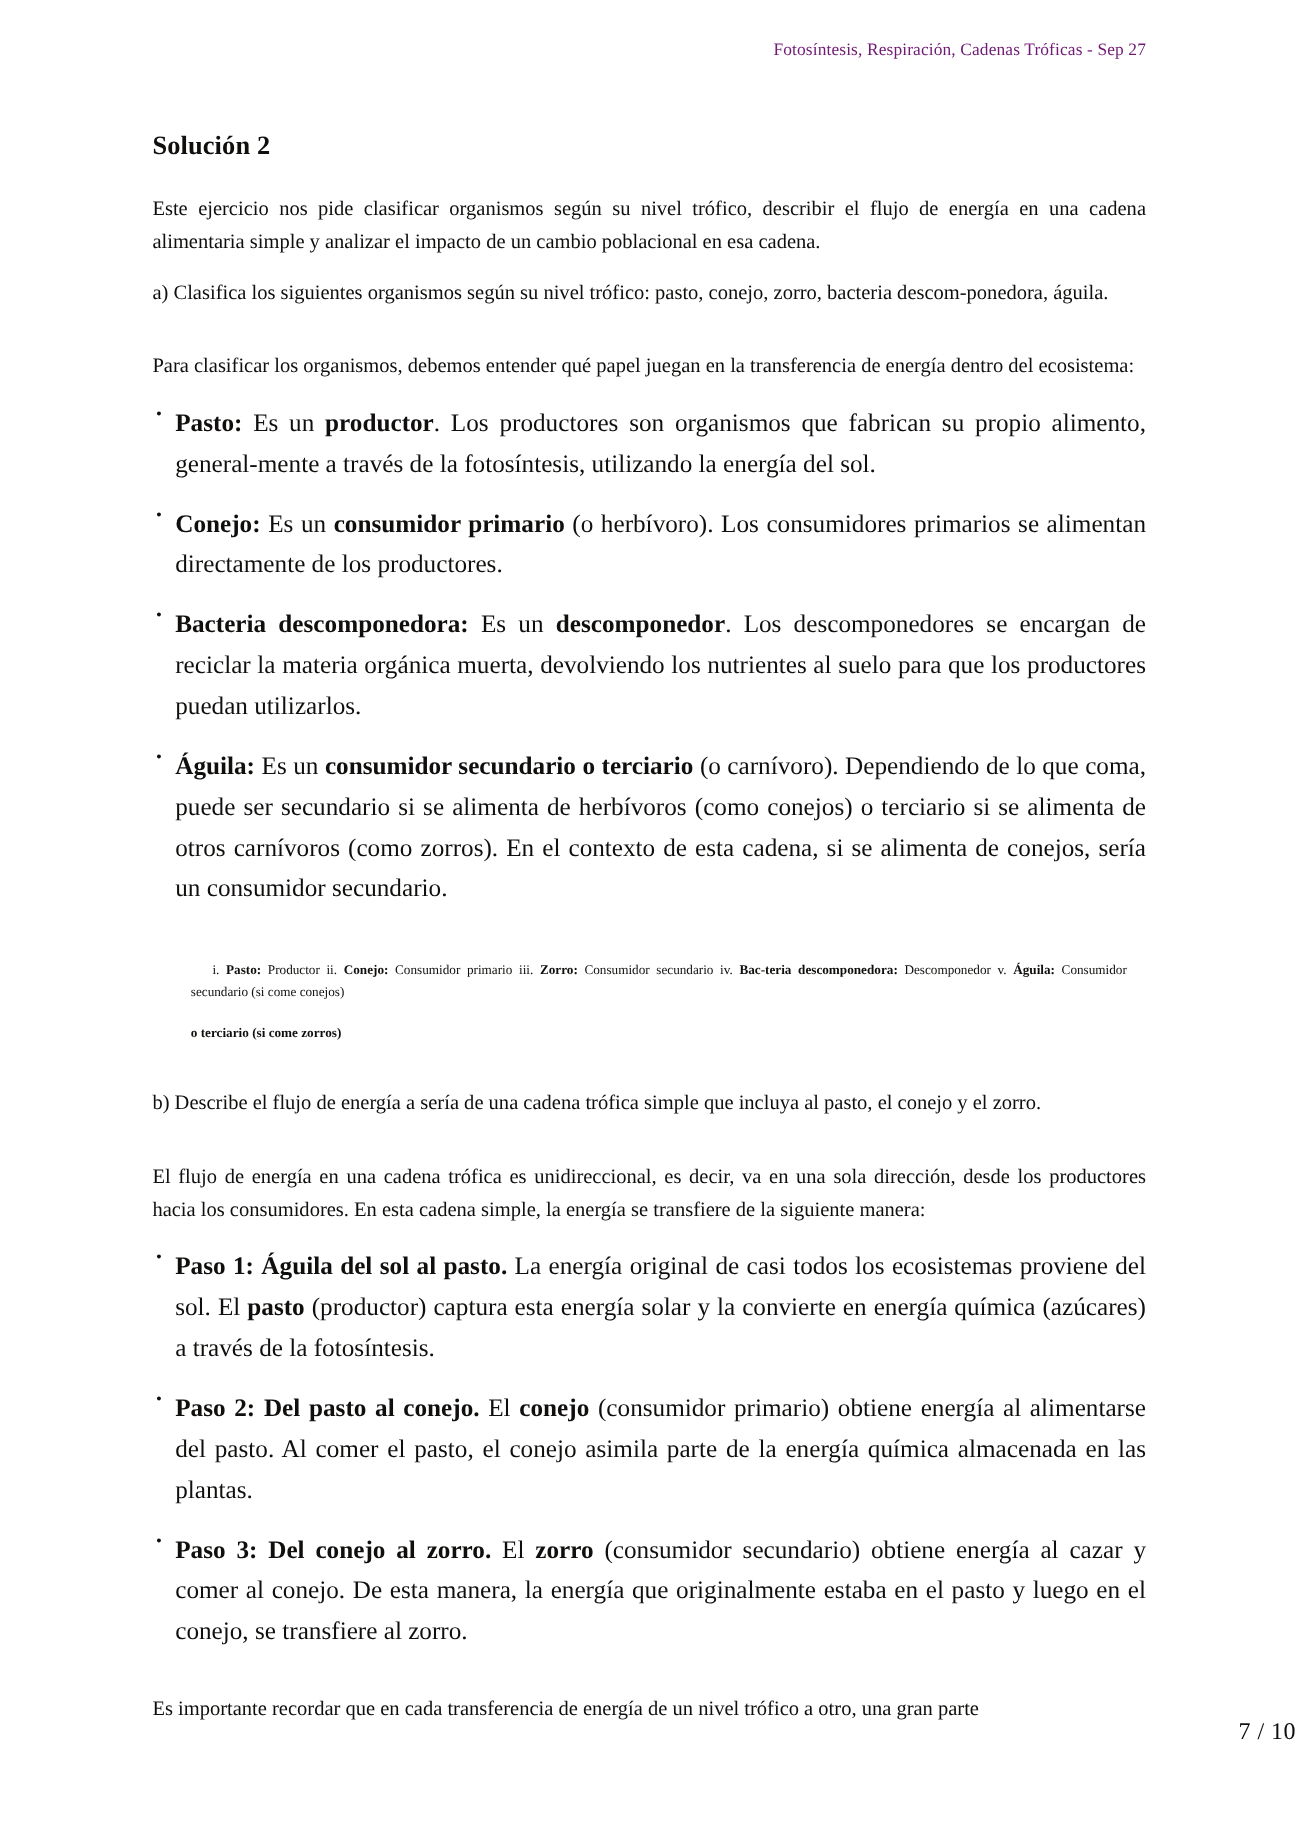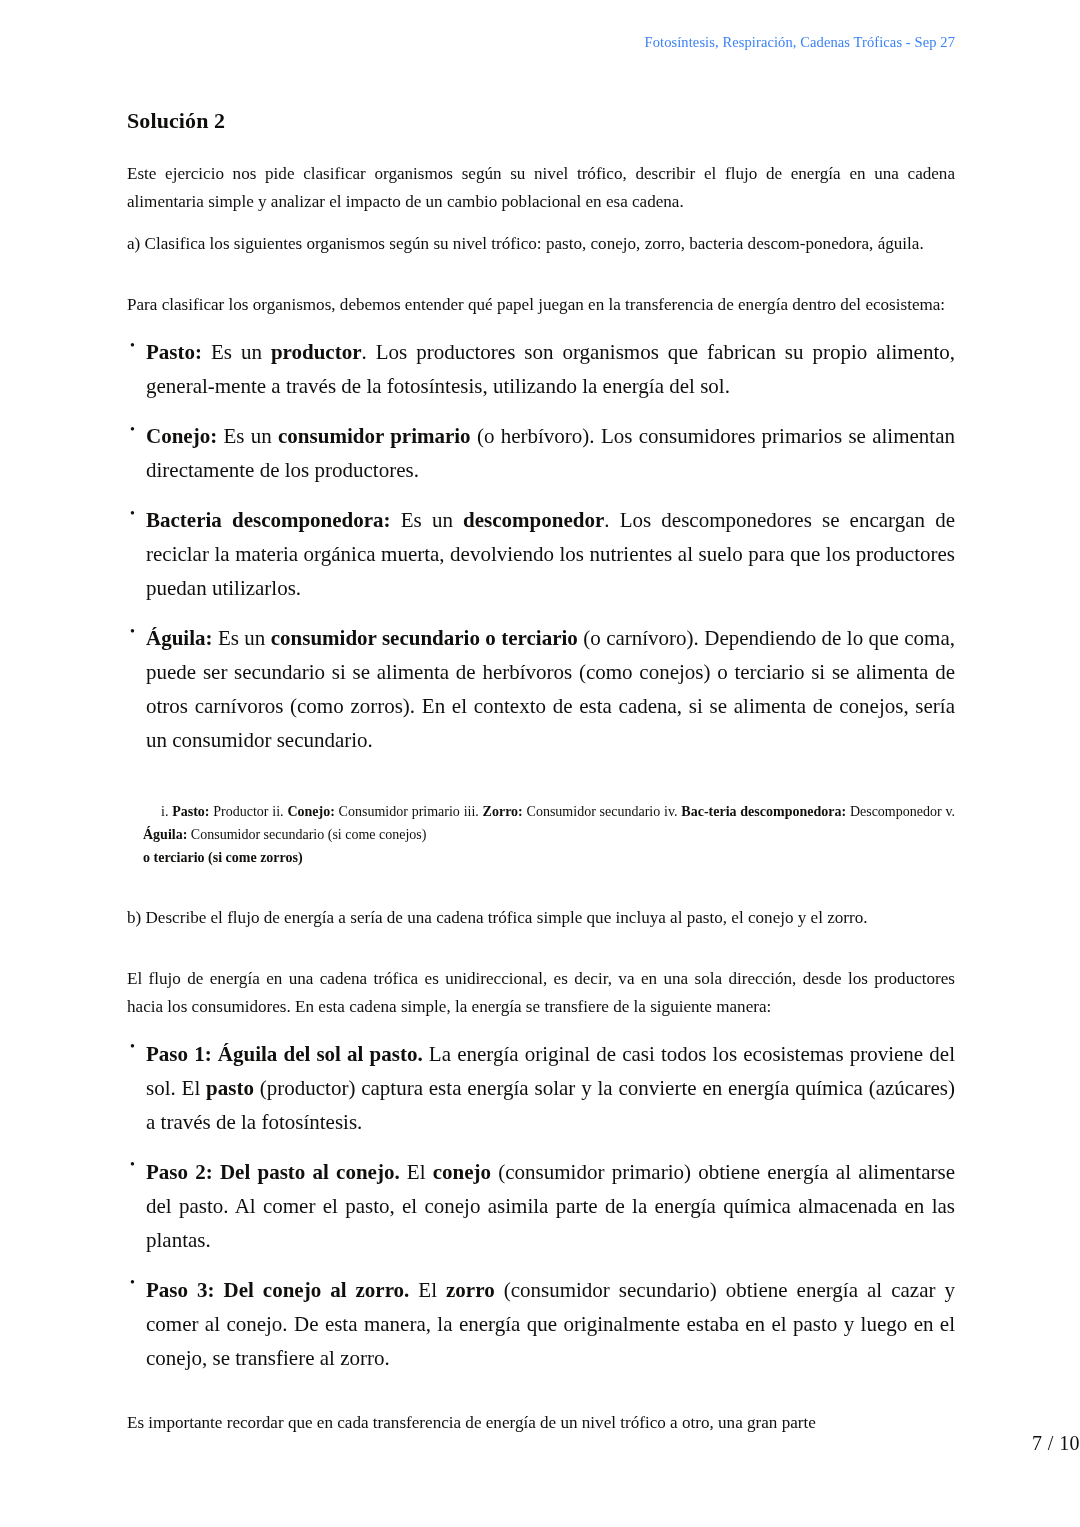--- a/index.html
+++ b/index.html
@@ -25,21 +25,21 @@
 
   
   .running-header {
     position: absolute;
     top: 34px;
     left: 127px;
     right: 125px;
     text-align: right;
     font-size: 14.5px;
     letter-spacing: 0.1px;
-    color: #3b82f6;
+    color: #701a75;
   }
 
   
   .content {
     position: absolute;
     top: 108px;
     left: 127px;
     width: 828px;
   }
 
@@ -86,23 +86,23 @@
     line-height: inherit;
   }
 
   
   .indent-block {
     margin: 44px 0 0 0;
     padding-left: 16px;
     width: 812px;
   }
   .indent-block p {
-    font-size: 14px;
+    font-size: 11px;
     line-height: 1.63;
-    margin: 0;
+    margin: 16px;
     text-align: justify;
     text-justify: inter-word;
     text-indent: 18px;
   }
   .indent-block p.cont {
     text-indent: 0;
     font-weight: bold;
   }
 
   b, strong { font-weight: bold; }

